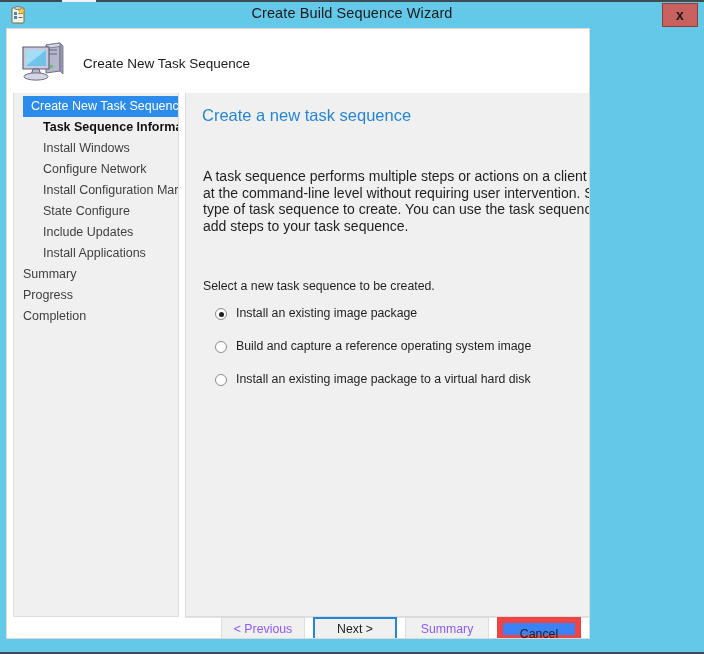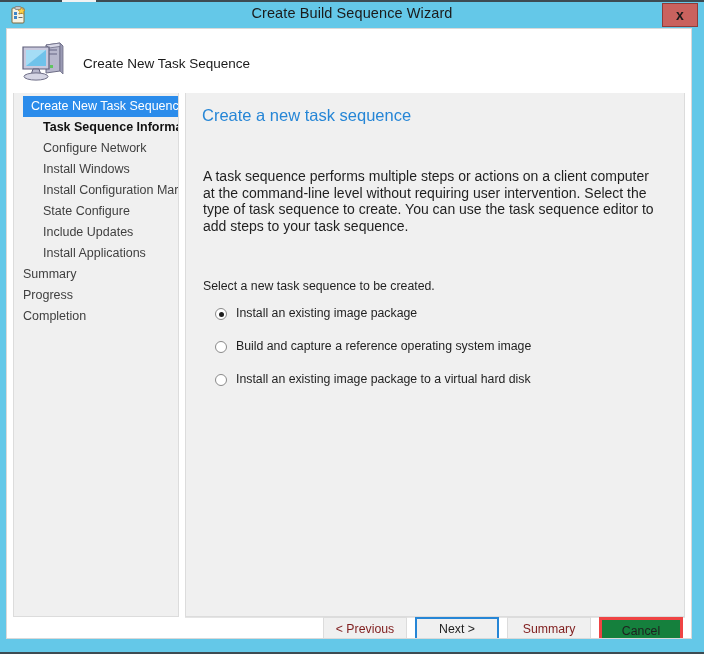--- a/index.html
+++ b/index.html
@@ -72,21 +72,21 @@
     line-height: 22px;
     text-align: center;
     cursor: pointer;
   }
 
   
   #client {
     position: absolute;
     left: 6px;
     top: 28px;
-    width: 686px;
+    width: 584px;
     height: 611px;
     background: #ffffff;
     border: 1px solid #d9d9d9;
     box-sizing: border-box;
     overflow: hidden;
   }
 
   
   #banner {
     position: absolute;
@@ -303,33 +303,33 @@
     font-family: "Liberation Sans", sans-serif;
     line-height: 22px;
     text-align: center;
     background: #f0f0f0;
     border: 1px solid #c4c4c4;
     box-sizing: border-box;
     color: #1f1f1f;
     cursor: pointer;
   }
   .wiz-button.disabled {
-    color: #7f1d1d;
+    color: #8b5cf6;
     background: #f0f0f0;
     border-color: #dcdcdc;
     cursor: default;
   }
   .wiz-button.focused {
     border: 2px solid #2686d6;
     line-height: 20px;
     background: #f0f0f0;
   }
   .wiz-button.strong {
-    background: #15803d;
-    border: 3px solid #ef4444;
+    background: #3b82f6;
+    border: 6px solid #ef4444;
   }
 
   
   #bottom-strip {
     position: absolute;
     left: 0; top: 639px;
     width: 704px; height: 15px;
     background: #64c8e8;
   }
   #bottom-dark-line {
@@ -385,22 +385,22 @@
       </span>
       <div id="banner-title">Create New Task Sequence</div>
     </div>
 
     <div id="body-area">
 
       <div id="sidebar">
         <div id="nav-list">
             <div class="nav-item selected"><span>Create New Task Sequence</span></div>
             <div class="nav-item indent current-step"><span>Task Sequence Informati</span></div>
+            <div class="nav-item indent"><span>Install Windows</span></div>
             <div class="nav-item indent"><span>Configure Network</span></div>
-            <div class="nav-item indent"><span>Install Windows</span></div>
             <div class="nav-item indent"><span>Install Configuration Mar</span></div>
             <div class="nav-item indent"><span>State Configure</span></div>
             <div class="nav-item indent"><span>Include Updates</span></div>
             <div class="nav-item indent"><span>Install Applications</span></div>
             <div class="nav-item"><span>Summary</span></div>
             <div class="nav-item"><span>Progress</span></div>
             <div class="nav-item"><span>Completion</span></div>
           </div>
       </div>
 

